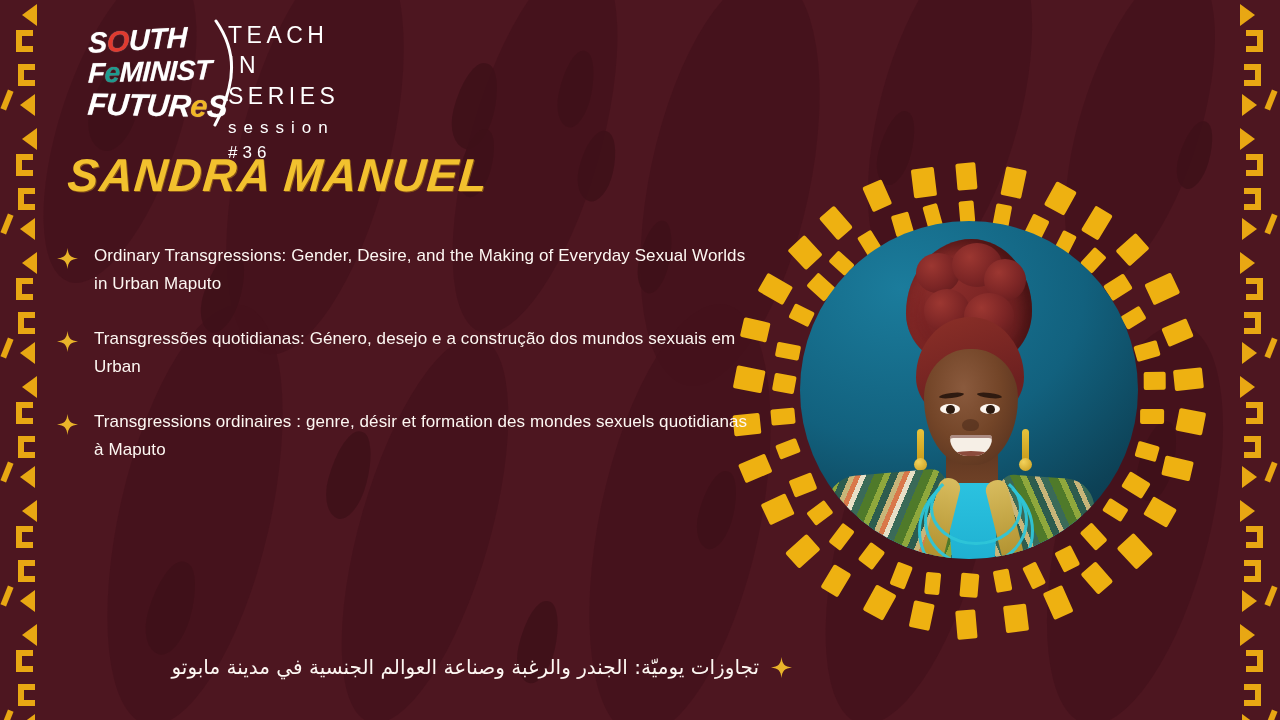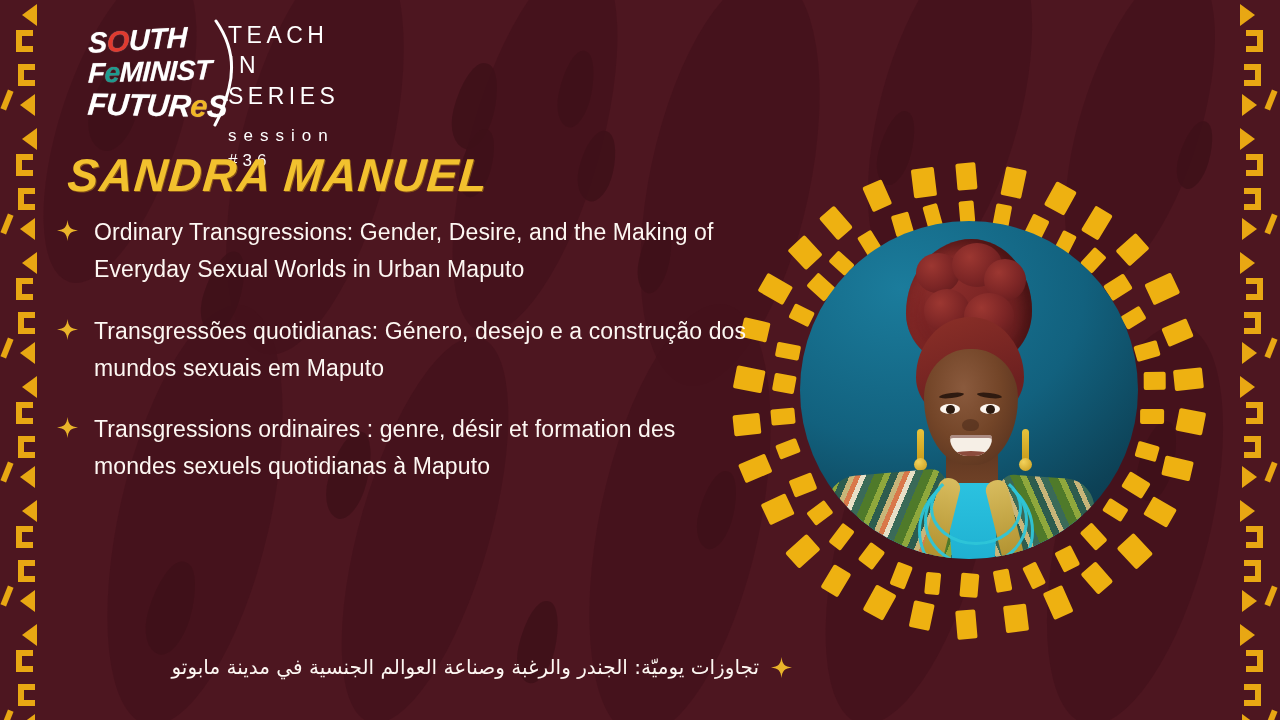--- a/index.html
+++ b/index.html
@@ -102,21 +102,21 @@
   .ht-big {
     font-size:23px; font-weight:400;
     letter-spacing:4.5px;
     line-height:1.32;
     text-transform:uppercase;
   }
   .ht-small {
     font-size:17px; font-weight:400;
     letter-spacing:7px;
     line-height:1.45;
-    margin-top:13px;
+    margin-top:5px;
   }
   .ht-num {
     font-size:17px; font-weight:400;
     letter-spacing:5px;
     line-height:1.4;
   }
 
   
   .speaker-name {
     position:absolute; left:68px; top:148px;
@@ -140,24 +140,25 @@
     position:relative;
     padding-left:42px;
     margin-bottom:24px;
   }
   .sparkle {
     position:absolute; left:5px; top:6px;
     width:21px; height:21px;
   }
   .title-text {
     color:#fdf7f2;
-    font-size:23px;
+    font-size:17px;
     line-height:1.62;
     letter-spacing:.1px;
     white-space:pre-line;
+    margin-top:28px;
   }
 
   
   .arabic-row {
     position:absolute; left:52px; top:652px;
     width:740px; z-index:10;
     display:flex; align-items:center; gap:12px;
   }
   .arabic-text {
     color:#fdf7f2;
@@ -501,21 +502,21 @@
       <svg class="sparkle" viewBox="0 0 24 24">
         <path d="M12 0 C13 8.5, 15.5 11, 24 12 C15.5 13, 13 15.5, 12 24 C11 15.5, 8.5 13, 0 12 C8.5 11, 11 8.5, 12 0 Z" fill="#e9b42a"></path>
       </svg>
       <div class="title-text">Ordinary Transgressions: Gender, Desire, and the Making of Everyday Sexual Worlds in Urban Maputo</div>
     </div>
 
     <div class="title-item">
       <svg class="sparkle" viewBox="0 0 24 24">
         <path d="M12 0 C13 8.5, 15.5 11, 24 12 C15.5 13, 13 15.5, 12 24 C11 15.5, 8.5 13, 0 12 C8.5 11, 11 8.5, 12 0 Z" fill="#e9b42a"></path>
       </svg>
-      <div class="title-text">Transgressões quotidianas: Género, desejo e a construção dos mundos sexuais em Maputo</div>
+      <div class="title-text">Transgressões quotidianas: Género, desejo e a construção dos mundos sexuais em Urban</div>
     </div>
 
 
     <div class="title-item">
       <svg class="sparkle" viewBox="0 0 24 24">
         <path d="M12 0 C13 8.5, 15.5 11, 24 12 C15.5 13, 13 15.5, 12 24 C11 15.5, 8.5 13, 0 12 C8.5 11, 11 8.5, 12 0 Z" fill="#e9b42a"></path>
       </svg>
       <div class="title-text">Transgressions ordinaires : genre, désir et formation des mondes sexuels quotidianas à Maputo</div>
     </div>
   </div>

